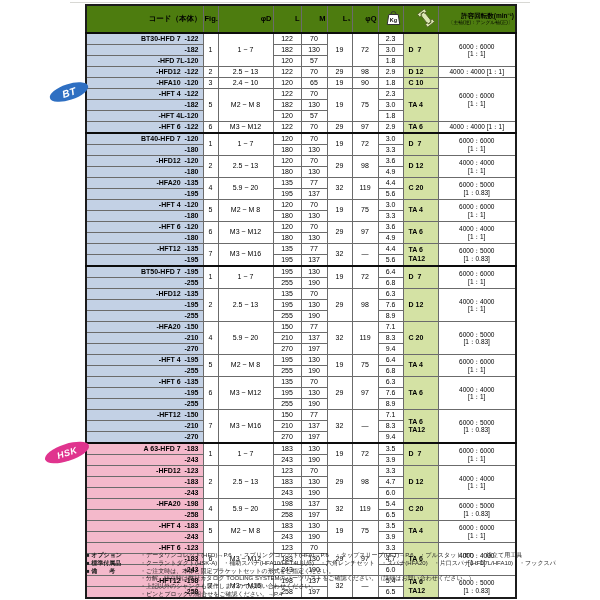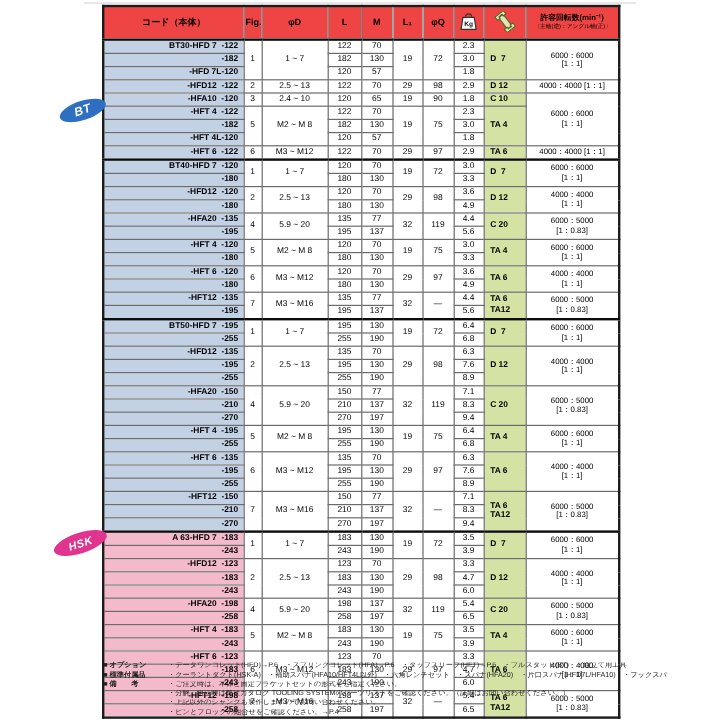--- a/index.html
+++ b/index.html
@@ -4,21 +4,21 @@
 <style>
   html,body{margin:0;padding:0;}
   body{
     width:600px;height:600px;background:#ffffff;position:relative;
     font-family:"Liberation Sans", sans-serif;color:#000;overflow:hidden;
   }
   .topline{position:absolute;left:70px;top:2px;width:460px;height:0;border-top:1px solid #d8d8d4;}
   .wrap{position:absolute;left:85px;top:4px;width:430px;}
   table{border-collapse:collapse;table-layout:fixed;width:430px;border:2px solid #1c1c1c;background:#fff;}
   th,td{border:1px solid #6b6b6b;font-size:7px;line-height:1.15;padding:0 2px;overflow:hidden;white-space:nowrap;vertical-align:middle;}
-  thead th{height:24px;background:#ef4444;font-size:7.5px;font-weight:bold;text-align:center;padding:1px;}
+  thead th{height:24px;background:#4d7c0f;font-size:7.5px;font-weight:bold;text-align:right;padding:1px;}
   tbody td{height:10px;text-align:center;}
   td.code{text-align:right;padding-right:4px;font-weight:bold;white-space:pre;font-size:7px;}
   .blue{background:#c3d1e5;}
   .pink{background:#f4b9cb;}
   td.tool{background:#d4e2a4;text-align:left;padding-left:5px;font-weight:bold;white-space:pre;}
   td.rpm{font-size:6.5px;}
   tr.grp-start td{border-top:1.4px solid #222;}
   tr.sec-start td{border-top:2px solid #0c0c0c;}
   .rpm-title{font-size:6.5px;font-weight:bold;}
   .rpm-sub{font-size:5px;font-weight:normal;transform:scale(0.95);}

